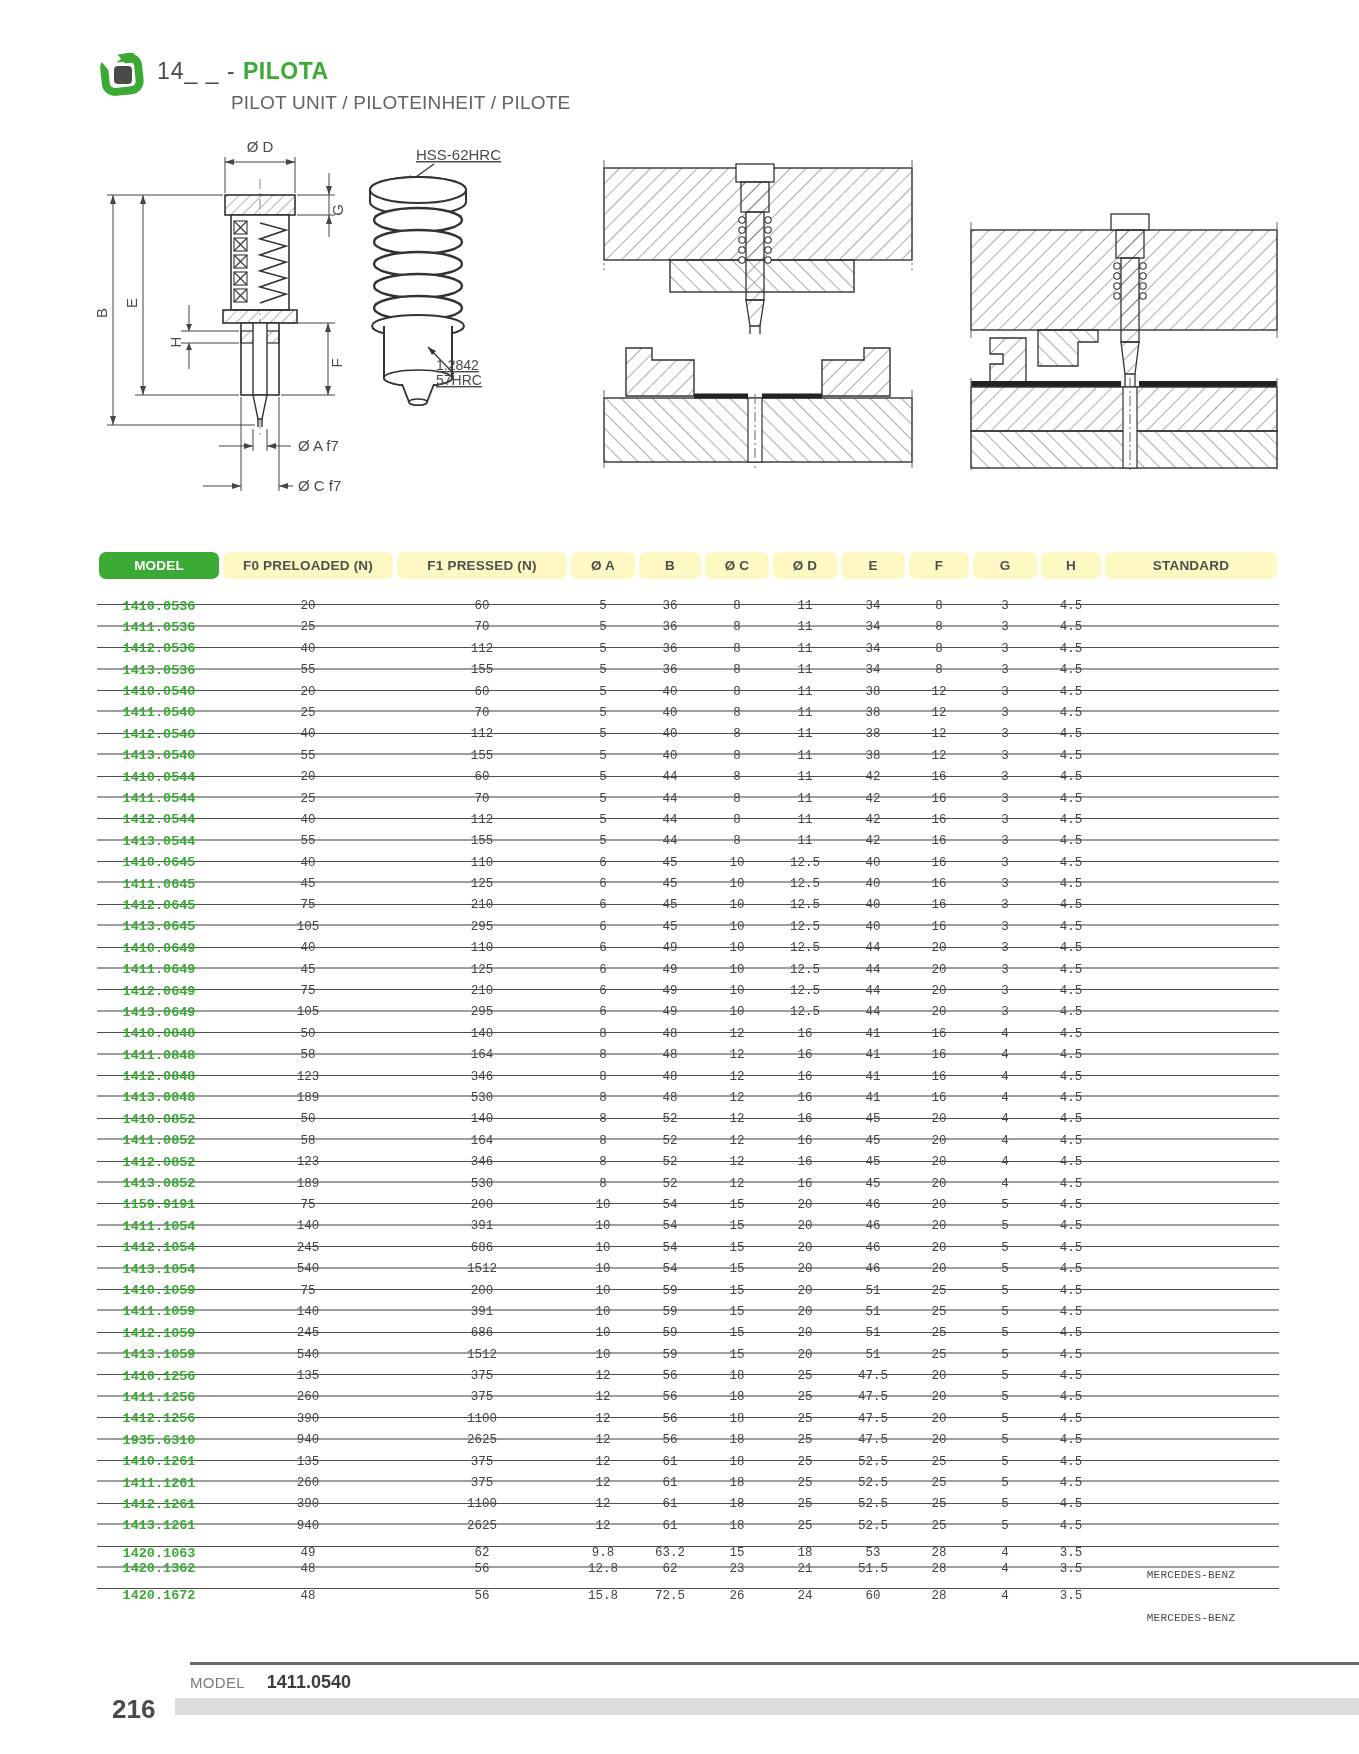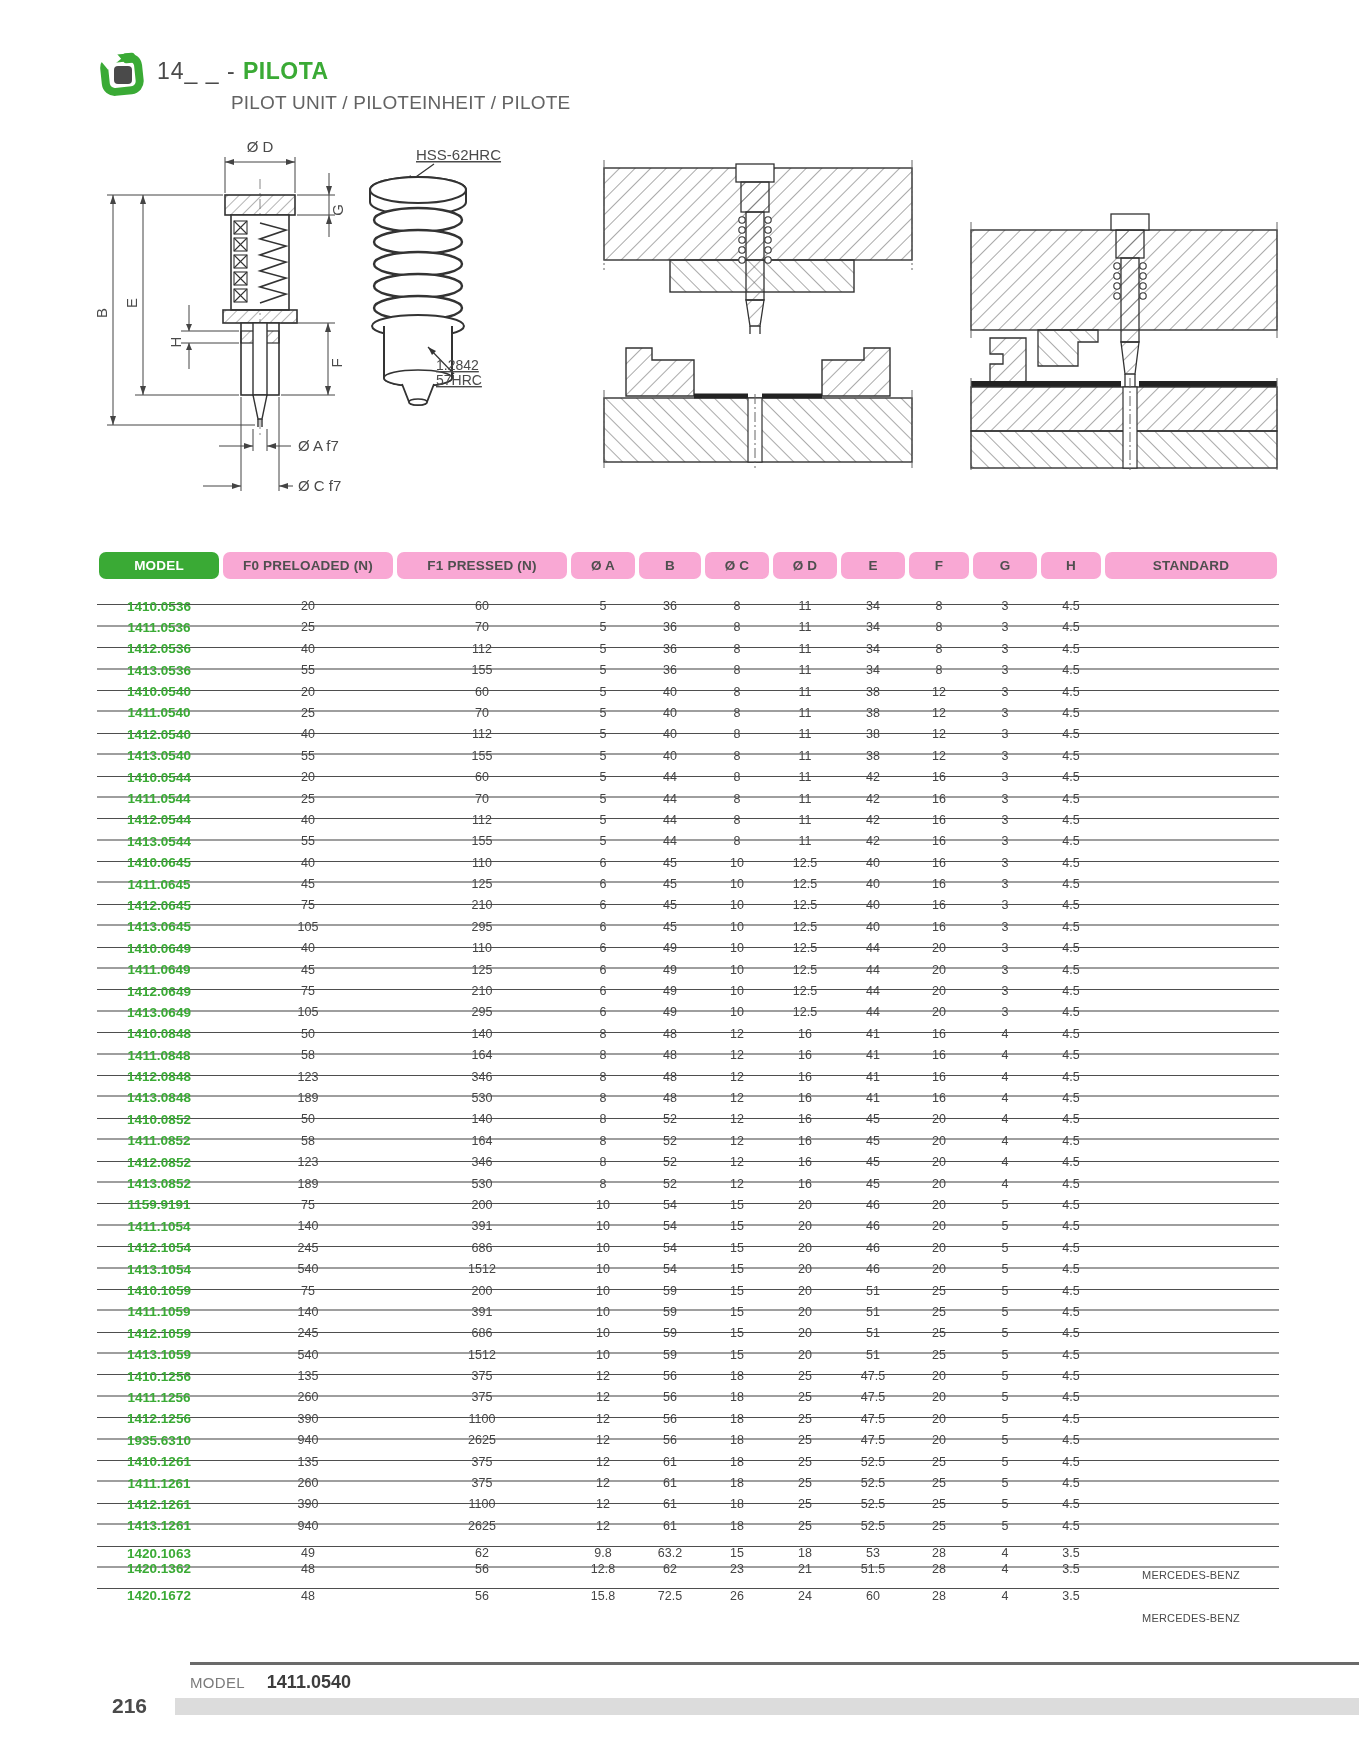--- a/index.html
+++ b/index.html
@@ -19,38 +19,38 @@
   .d1 { left:95px;  top:135px; }
   .d2 { left:358px; top:142px; }
   .d3 { left:598px; top:158px; }
   .d4 { left:963px; top:178px; }
   svg text { font-family:"Liberation Sans", sans-serif; fill:#4a4a4a; }
 
   
   .spec-table { position:absolute; left:97px; top:552px; width:1182px; }
   .thead-row, .trow { display:grid; grid-template-columns:124px 174px 174px 68px 66px 68px 68px 68px 64px 68px 64px 176px; }
   .thead-row { height:27px; margin-bottom:5px; }
-  .tab { margin:0 2px; background:#f9a8d4; color:#4f4f4f; font-weight:700; font-size:13.5px;
+  .tab { margin:0 2px; background:#fef9c3; color:#4f4f4f; font-weight:700; font-size:13.5px;
          display:flex; align-items:center; justify-content:center; border-radius:7px; letter-spacing:.2px; }
   .tab-model { background:#3aaa35; color:#ffffff; }
-  .trow { height:21.4px; }
+  .trow { height:21.4px;font-family:Liberation Mono, monospace; }
   .trow.odd  { border-bottom:1.6px solid #4e4e4e; }
   .trow.even { border-bottom:2.2px solid #9e9e9e; }
   .cell { display:flex; align-items:center; justify-content:center; font-size:12.5px; color:#454545; }
   .cell.c0 { color:#3aaa35; font-weight:700; font-size:13.5px; }
   .cell.c11 { font-size:11px; letter-spacing:.2px; color:#4a4a4a;margin-top:44px; }
 
   
   .order-heading { position:absolute; left:190px; top:1641px; font-size:16px; color:#4a4a4a; white-space:nowrap; }
   .order-heading b { color:#3d3d3d; }
   .order-rule { position:absolute; left:190px; top:1662px; width:1169px; height:3px; background:#6a6a6a; }
   .order-model { position:absolute; left:190px; top:1672px; display:flex; align-items:baseline; }
   .order-model .lbl { font-size:15px; color:#7b7b7b; letter-spacing:.3px; }
   .order-model .val { font-size:18px; font-weight:700; color:#3d3d3d; margin-left:22px; }
-  .page-number { position:absolute; left:112px; top:1694px; font-size:21px; font-weight:700; color:#4a4a4a; }
+  .page-number { position:absolute; left:112px; top:1694px; font-size:26px; font-weight:700; color:#4a4a4a; }
   .footer-bar { position:absolute; left:175px; top:1698px; width:1184px; height:17px; background:#dcdcdc; }
 </style>
 </head>
 <body>
 
 <div class="page">
 
   <svg class="brand-logo" viewBox="0 0 46 46">
     <g transform="rotate(-6 23 23)">
       <rect x="5" y="6" width="34" height="33" rx="9" fill="none" stroke="#3aaa35" stroke-width="8"></rect>

